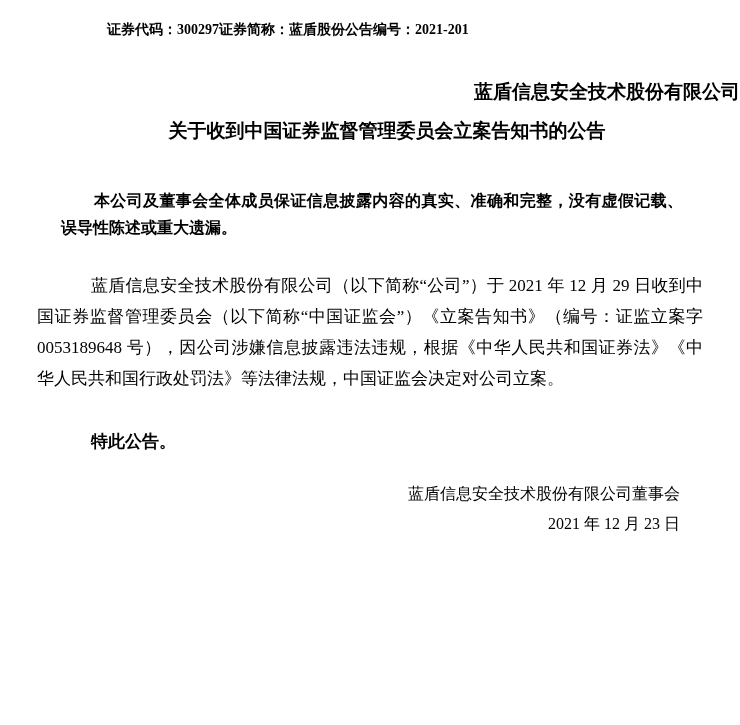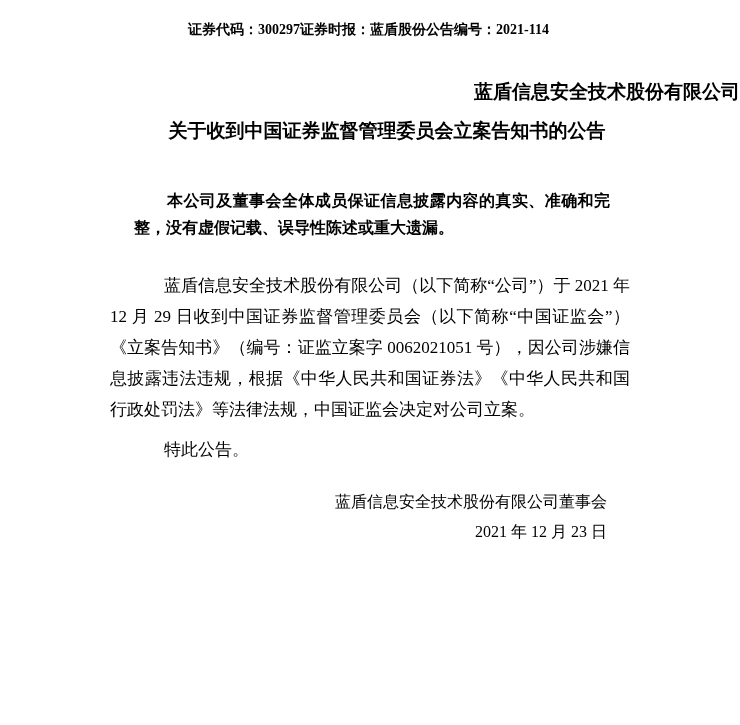--- a/index.html
+++ b/index.html
@@ -12,21 +12,21 @@
     width: 740px;
     height: 725px;
     background: #ffffff;
     color: #000000;
     font-family: "Liberation Serif", "DejaVu Serif", serif;
     overflow: hidden;
     box-sizing: border-box;
   }
   .doc-header {
     display: flex;
-    justify-content: center;
+    justify-content: flex-start;
     padding: 21px 110px 0 107px;
     font-size: 14px;
     font-weight: bold;
     white-space: nowrap;
   }
   .doc-title {
     margin: 41px 0 0 0;
     text-align: right;
     font-family: "Liberation Sans", "DejaVu Sans", sans-serif;
     font-size: 19px;
@@ -36,21 +36,21 @@
   .doc-subtitle {
     margin: 15px 0 0 0;
     text-align: center;
     font-family: "Liberation Sans", "DejaVu Sans", sans-serif;
     font-size: 19px;
     font-weight: bold;
     line-height: 24px;
     padding-left: 34px;
   }
   .doc-body {
-    padding: 0 110px;
+    padding: 0 37px;
   }
   .statement {
     margin: 44px 20px 0 24px;
     font-family: "Liberation Sans", "DejaVu Sans", sans-serif;
     font-size: 16px;
     font-weight: bold;
     line-height: 27px;
     text-indent: 33px;
     text-align: justify;
   }
@@ -58,55 +58,56 @@
     margin: 0;
     font-size: 17px;
     line-height: 31px;
     text-indent: 54px;
     text-align: justify;
   }
   .body-para.first {
     margin-top: 29px;
   }
   .closing {
-    margin: 9px 0 0 0;
+    margin: 32px 0 0 0;
     font-size: 17px;
     line-height: 31px;
     text-indent: 54px;
+    font-weight: bold;
   }
   .signature-block {
     margin-top: 22px;
     padding-right: 23px;
     text-align: right;
     font-size: 16px;
     line-height: 30px;
   }
   .signature-block div {
     margin: 0;
   }
 </style>
 </head>
 <body>
 
 <div class="page">
 
   <div class="doc-header">
     <span>证券代码：300297</span>
-    <span>证券时报：蓝盾股份</span>
-    <span>公告编号：2021-114</span>
+    <span>证券简称：蓝盾股份</span>
+    <span>公告编号：2021-201</span>
   </div>
 
   <h1 class="doc-title">蓝盾信息安全技术股份有限公司</h1>
   <h2 class="doc-subtitle">关于收到中国证券监督管理委员会立案告知书的公告</h2>
 
   <div class="doc-body">
 
     <p class="statement">本公司及董事会全体成员保证信息披露内容的真实、准确和完整，没有虚假记载、误导性陈述或重大遗漏。</p>
 
-    <p class="body-para first">蓝盾信息安全技术股份有限公司（以下简称“公司”）于 2021 年 12 月 29 日收到中国证券监督管理委员会（以下简称“中国证监会”）《立案告知书》（编号：证监立案字 0062021051 号），因公司涉嫌信息披露违法违规，根据《中华人民共和国证券法》《中华人民共和国行政处罚法》等法律法规，中国证监会决定对公司立案。</p>
+    <p class="body-para first">蓝盾信息安全技术股份有限公司（以下简称“公司”）于 2021 年 12 月 29 日收到中国证券监督管理委员会（以下简称“中国证监会”）《立案告知书》（编号：证监立案字 0053189648 号），因公司涉嫌信息披露违法违规，根据《中华人民共和国证券法》《中华人民共和国行政处罚法》等法律法规，中国证监会决定对公司立案。</p>
 
     <p class="closing">特此公告。</p>
 
     <div class="signature-block">
       <div>蓝盾信息安全技术股份有限公司董事会</div>
       <div>2021 年 12 月 23 日</div>
     </div>
 
   </div>
 

